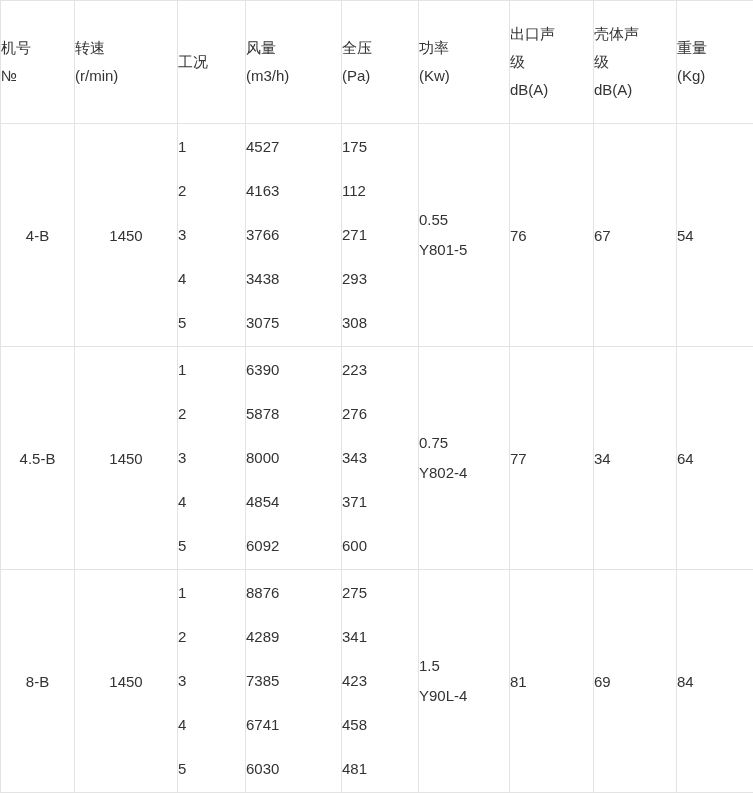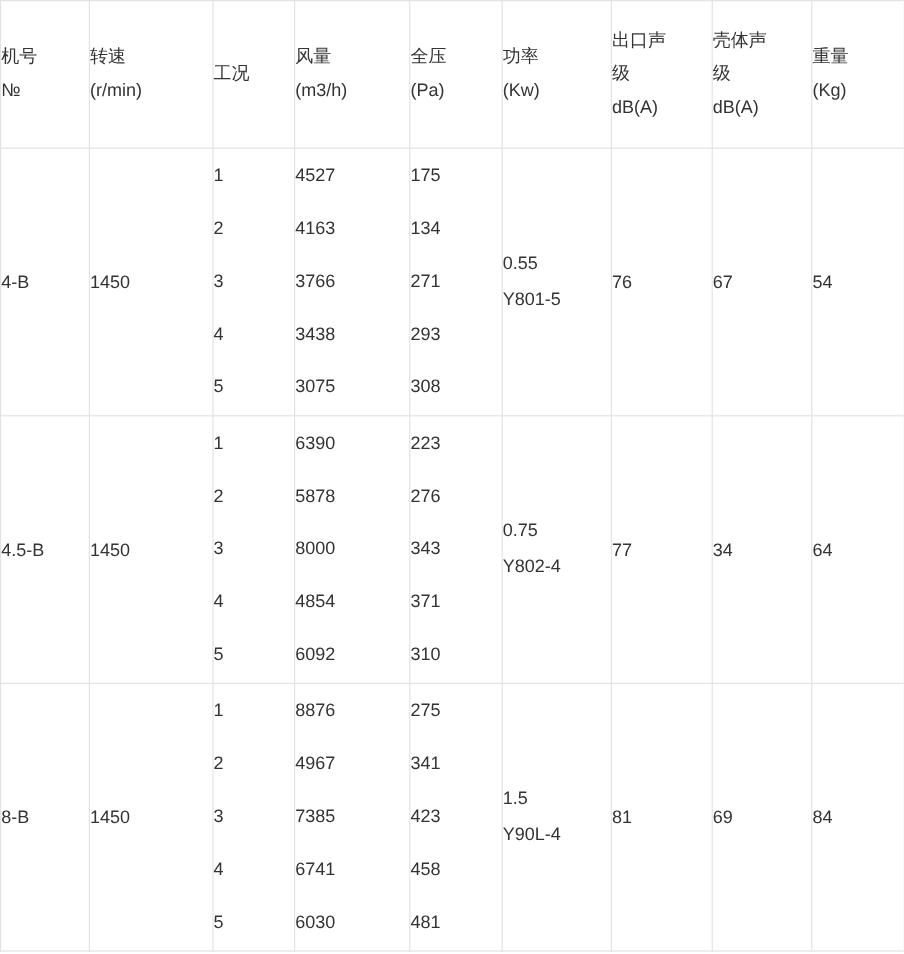--- a/index.html
+++ b/index.html
@@ -38,21 +38,21 @@
   }
   thead .hline {
     display: block;
     white-space: nowrap;
   }
   
   tbody td {
     padding: 0 0 0 10px;
   }
   tbody td.group {
-    text-align: left;
+    text-align: center;
   }
   .stack {
     display: flex;
     flex-direction: column;
     justify-content: center;
     height: 100%;
   }
   .stack .s {
     line-height: 44px;
     height: 44px;
@@ -153,21 +153,21 @@
           <span class="s">4527</span>
           <span class="s">4163</span>
           <span class="s">3766</span>
           <span class="s">3438</span>
           <span class="s">3075</span>
         </div>
       </td>
       <td>
         <div class="stack">
           <span class="s">175</span>
-          <span class="s">134</span>
+          <span class="s">112</span>
           <span class="s">271</span>
           <span class="s">293</span>
           <span class="s">308</span>
         </div>
       </td>
       <td class="two-line">
         <span>0.55</span>
         <span>Y801-5</span>
       </td>
       <td>76</td>
@@ -195,21 +195,21 @@
           <span class="s">4854</span>
           <span class="s">6092</span>
         </div>
       </td>
       <td>
         <div class="stack">
           <span class="s">223</span>
           <span class="s">276</span>
           <span class="s">343</span>
           <span class="s">371</span>
-          <span class="s">310</span>
+          <span class="s">600</span>
         </div>
       </td>
       <td class="two-line">
         <span>0.75</span>
         <span>Y802-4</span>
       </td>
       <td>77</td>
       <td>34</td>
       <td>64</td>
     </tr>
@@ -222,21 +222,21 @@
           <span class="s">1</span>
           <span class="s">2</span>
           <span class="s">3</span>
           <span class="s">4</span>
           <span class="s">5</span>
         </div>
       </td>
       <td>
         <div class="stack">
           <span class="s">8876</span>
-          <span class="s">4967</span>
+          <span class="s">4289</span>
           <span class="s">7385</span>
           <span class="s">6741</span>
           <span class="s">6030</span>
         </div>
       </td>
       <td>
         <div class="stack">
           <span class="s">275</span>
           <span class="s">341</span>
           <span class="s">423</span>

